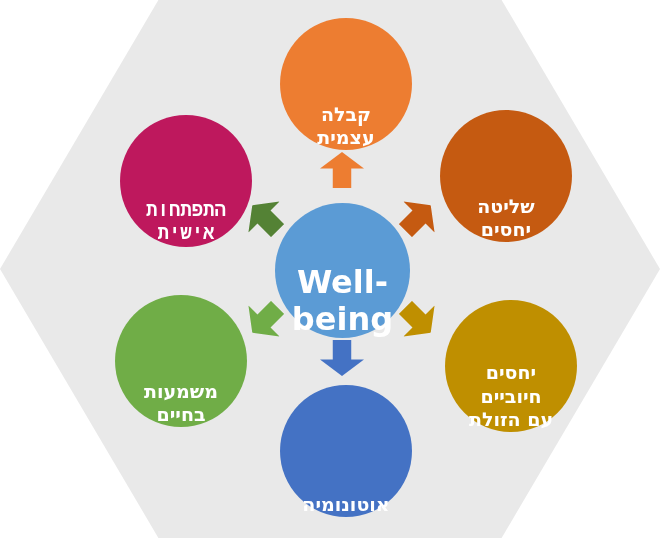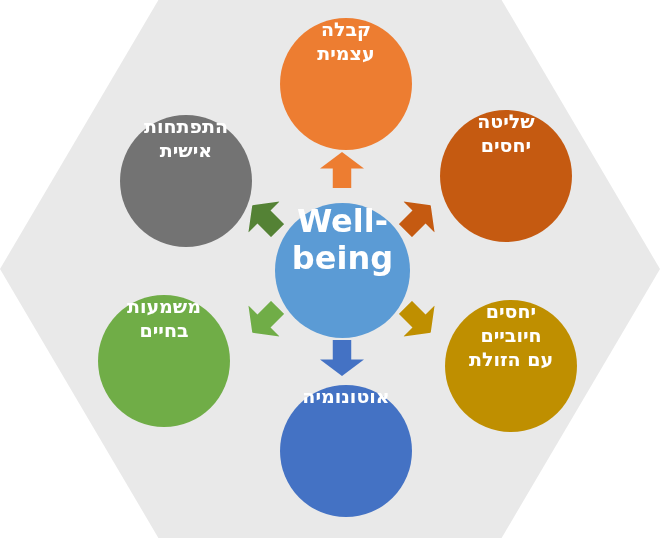--- a/index.html
+++ b/index.html
@@ -20,21 +20,21 @@
     left: 0;
     top: 0;
     width: 660px;
     height: 538px;
     clip-path: polygon(24% 0, 76% 0, 100% 50%, 76% 100%, 24% 100%, 0 50%);
   }
   .circle {
     position: absolute;
     border-radius: 50%;
     display: flex;
-    align-items: flex-start;
+    align-items: flex-end;
     justify-content: center;
     text-align: center;
     color: #ffffff;
     font-weight: bold;
   }
   .node { width: 132px; height: 132px; }
   .node-label {
     white-space: pre-line;
     direction: rtl;
     font-size: 19px;
@@ -43,21 +43,21 @@
   .center-circle { left: 275px; top: 203px; width: 135px; height: 135px; }
   .center-label {
     white-space: pre-line;
     font-size: 32px;
     line-height: 1.15;
   }
   .pos-top          { left: 280px; top: 18px;  }
   .pos-top-right    { left: 440px; top: 110px; }
   .pos-bottom-right { left: 445px; top: 300px; }
   .pos-bottom       { left: 280px; top: 385px; }
-  .pos-bottom-left  { left: 98px; top: 295px; }
+  .pos-bottom-left  { left: 115px; top: 295px; }
   .pos-top-left     { left: 120px; top: 115px; }
   .arrow {
     position: absolute;
     width: 44px;
     height: 36px;
     clip-path: polygon(50% 0, 100% 46%, 71% 46%, 71% 100%, 29% 100%, 29% 46%, 0 46%);
   }
   .arrow-up          { left: 320px; top: 152px; }
   .arrow-upper-right { left: 396px; top: 200px; transform: rotate(45deg); }
   .arrow-lower-right { left: 396px; top: 302px; transform: rotate(135deg); }
@@ -97,21 +97,21 @@
 
   <div class="circle node pos-bottom" style="background-color: rgb(68, 114, 196);">
     <span class="node-label">אוטונומיה</span>
   </div>
 
   <div class="circle node pos-bottom-left" style="background-color: rgb(112, 173, 71);">
     <span class="node-label">משמעות
 בחיים</span>
   </div>
 
-  <div class="circle node pos-top-left" style="background-color: #737373;">
+  <div class="circle node pos-top-left" style="background-color: #be185d; font-family: Liberation Mono, monospace;">
     <span class="node-label">התפתחות
 אישית</span>
   </div>
 
   <div class="circle center-circle" style="background-color: rgb(91, 155, 213);">
     <span class="center-label">Well-
 being</span>
   </div>
 
 </div>

